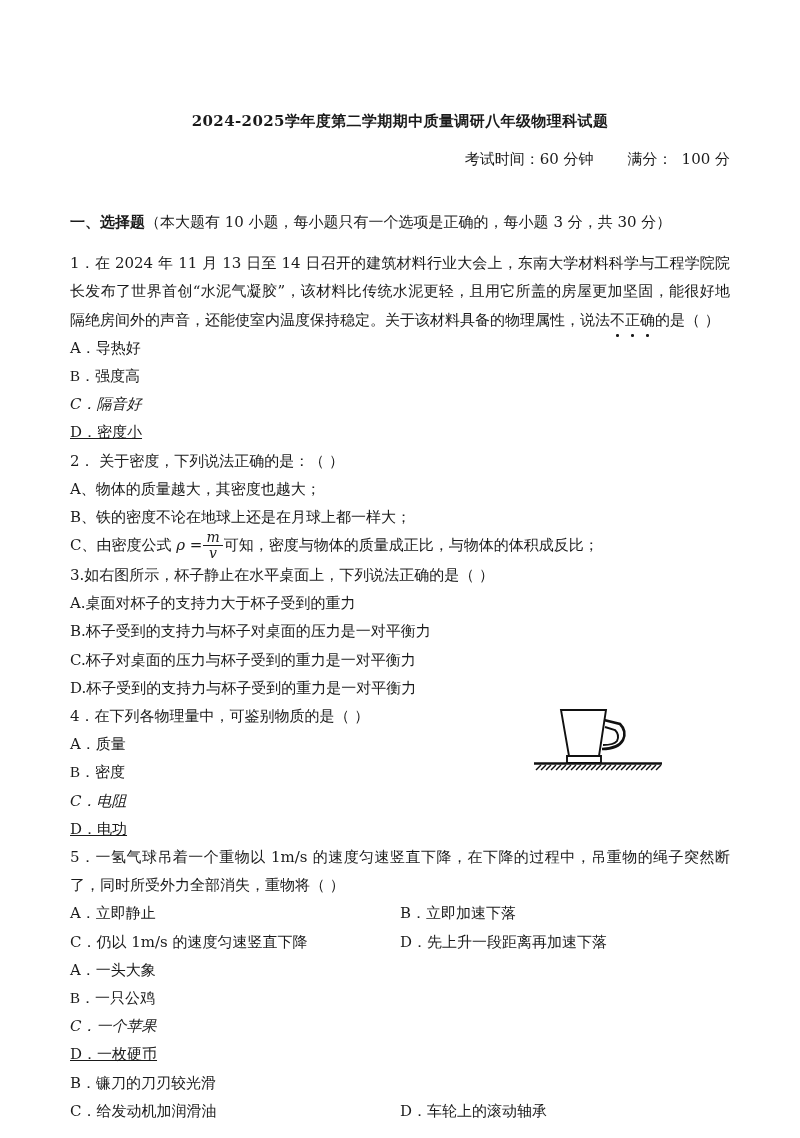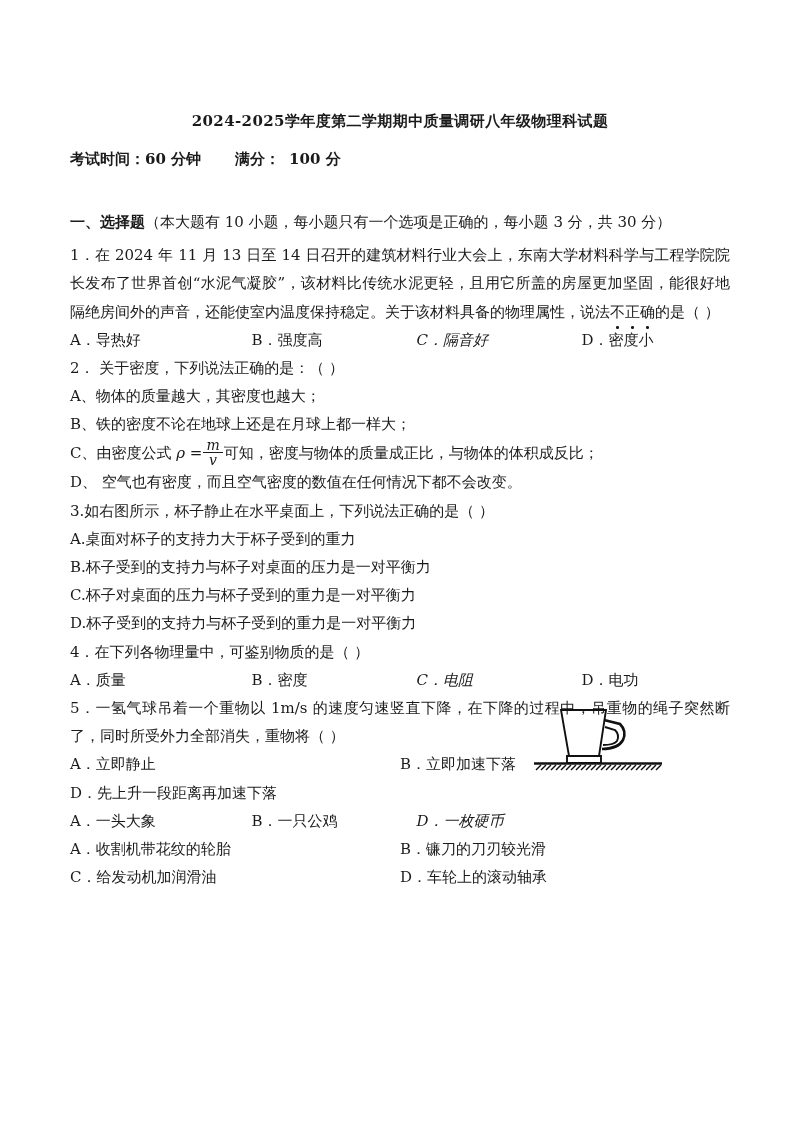--- a/index.html
+++ b/index.html
@@ -25,56 +25,56 @@
     margin-top: 112px;
     text-align: center;
     font-size: 15px;
     font-weight: bold;
     letter-spacing: 0.4px;
     line-height: 1.2;
     white-space: nowrap;
   }
   .doc-subtitle {
     margin-top: 20px;
-    text-align: left;
+    text-align: right;
     font-size: 15px;
     line-height: 1.2;
-    font-weight: bold;
   }
   .doc-subtitle .gap { display: inline-block; width: 34px; }
   .doc-subtitle .gap-sm { display: inline-block; width: 9px; }
 
   
   .content {
     margin-top: 40px;
     font-size: 15px;
     line-height: 28.2px;
   }
   .sec-head {
     font-size: 15px;
     line-height: 28.2px;
-    margin-bottom: 5px;
+    margin-bottom: 13px;
   }
   .sec-head .sec-strong { font-weight: bold; }
 
   .q { margin: 0; }
   .q-body {
     text-align: justify;
     text-justify: inter-ideograph;
   }
 
   
   .opts4 {
     display: flex;
     width: 100%;
+    flex-direction: column;
   }
   .opts4 > div:nth-child(1) { width: 27.5%; }
-  .opts4 > div:nth-child(2) { width: 25%; }
+  .opts4 > div:nth-child(2) { width: 25%; font-family: Liberation Serif, serif; }
   .opts4 > div:nth-child(3) { width: 25%; font-style: italic; }
-  .opts4 > div:nth-child(4) { width: 22.5%; }
+  .opts4 > div:nth-child(4) { width: 22.5%; text-decoration: underline; }
 
   .opts2 { display: flex; width: 100%; }
   .opts2 > div { width: 50%; }
 
   .opt-stack > div { display: block; }
 
   
   .dotted {
     position: relative;
     padding-bottom: 0;
@@ -149,21 +149,20 @@
       </div>
     </div>
 
     <div class="q">
       <div class="q-body"><span>2．</span><span>  关于密度，下列说法正确的是：（    ）</span></div>
       <div class="opt-stack">
         <div>A、物体的质量越大，其密度也越大；</div>
         <div>B、铁的密度不论在地球上还是在月球上都一样大；</div>
         <div><span>C、由密度公式 </span><span class="rho">ρ</span>
           <span>=</span><span class="frac"><span class="num">m</span><span class="den">v</span></span><span>可知，密度与物体的质量成正比，与物体的体积成反比；</span></div>
-        <div>D、  空气也有密度，而且空气密度的数值在任何情况下都不会改变。</div>
       </div>
     </div>
 
     <div class="q">
       <div class="q-body"><span>3.</span><span>如右图所示，杯子静止在水平桌面上，下列说法正确的是（    ）</span></div>
       <div class="opt-stack">
         <div>A.桌面对杯子的支持力大于杯子受到的重力</div>
         <div>B.杯子受到的支持力与杯子对桌面的压力是一对平衡力</div>
         <div>C.杯子对桌面的压力与杯子受到的重力是一对平衡力</div>
         <div>D.杯子受到的支持力与杯子受到的重力是一对平衡力</div>
@@ -180,35 +179,36 @@
       </div>
     </div>
 
     <div class="q">
       <div class="q-body"><span>5．</span><span>一氢气球吊着一个重物以 1m/s 的速度匀速竖直下降，在下降的过程中，吊重物的绳子突然断了，同时所受外力全部消失，重物将（    ）</span></div>
       <div class="opts2">
         <div>A．立即静止</div>
         <div>B．立即加速下落</div>
       </div>
       <div class="opts2">
+        <div>C．仍以 1m/s 的速度匀速竖直下降</div>
         <div>D．先上升一段距离再加速下落</div>
       </div>
     </div>
 
     <div class="q">
       <div class="opts4">
         <div>A．一头大象</div>
         <div>B．一只公鸡</div>
+        <div>C．一个苹果</div>
         <div>D．一枚硬币</div>
       </div>
     </div>
 
     <div class="q">
       <div class="opts2">
-        <div>A．收割机带花纹的轮胎</div>
         <div>B．镰刀的刀刃较光滑</div>
       </div>
       <div class="opts2">
         <div>C．给发动机加润滑油</div>
         <div>D．车轮上的滚动轴承</div>
       </div>
     </div>
 
   </div>
 

